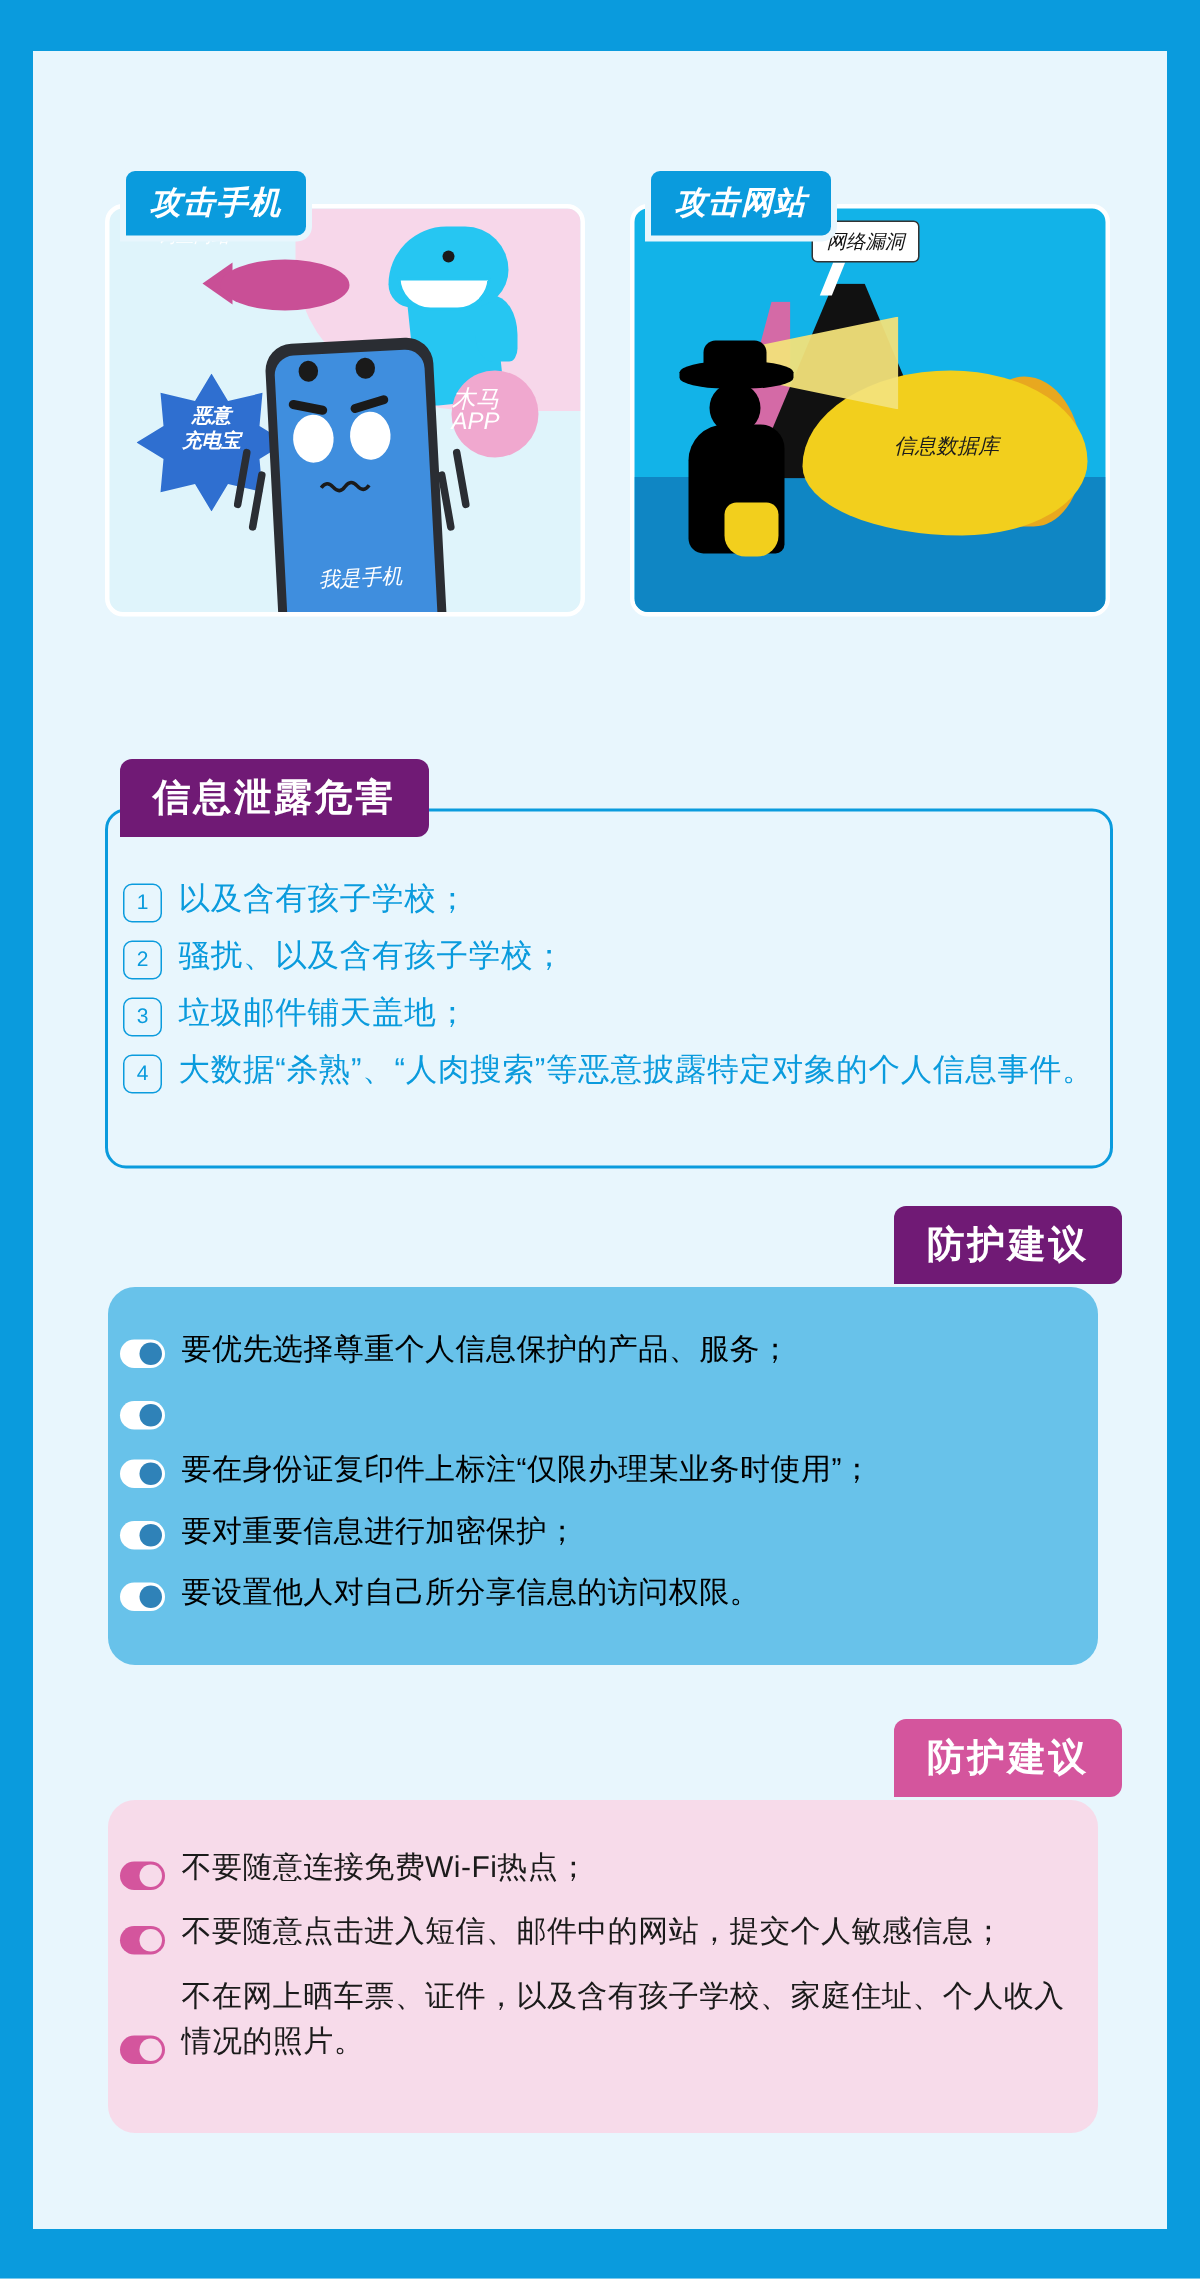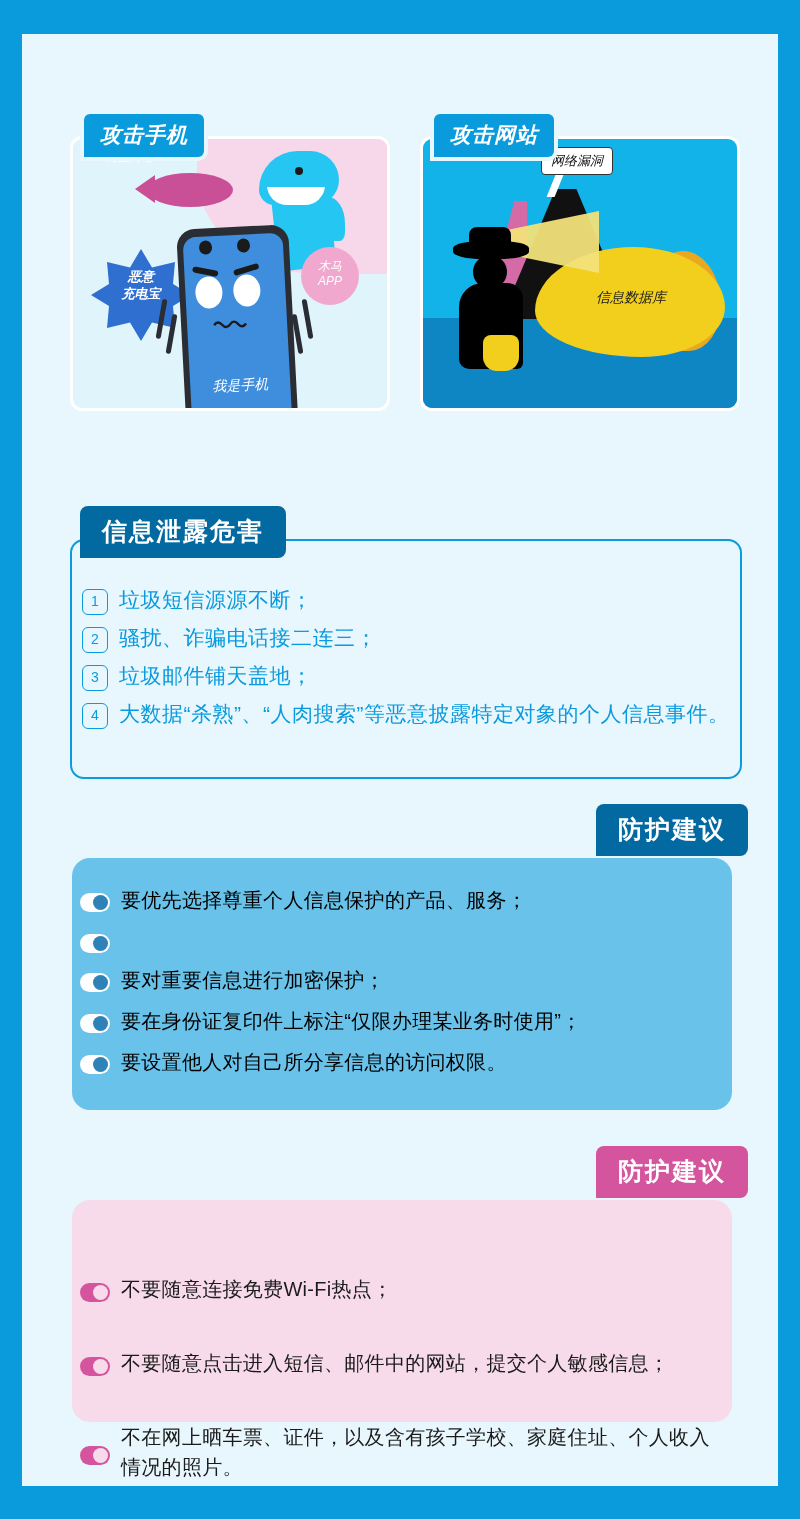--- a/index.html
+++ b/index.html
@@ -125,21 +125,21 @@
     position: absolute; left: 18px; top: 129px; width: 100px;
     color: #ffffff; font-size: 13px; font-weight: bold; line-height: 17px;
     text-align: center; z-index: 3;
   }
   .app-bubble {
     position: absolute; left: 228px; top: 108px; width: 58px; height: 58px;
     background: #f0a8cf; border-radius: 50%;
   }
   .app-label {
     position: absolute; left: 228px; top: 120px; width: 58px;
-    color: #ffffff; font-size: 12px; line-height: 15px; text-align: center; z-index: 3;
+    color: #ffffff; font-size: 16px; line-height: 15px; text-align: left; z-index: 3;
   }
   .phone-shape {
     position: absolute; left: 108px; top: 88px; width: 112px; height: 190px;
     background: #2a2d33; border-radius: 18px 18px 0 0;
     transform: rotate(-3deg);
   }
   .phone-screen {
     position: absolute; left: 6px; top: 8px; right: 6px; bottom: 0;
     background: #3f8ede; border-radius: 13px 13px 0 0;
   }
@@ -247,21 +247,21 @@
   .tab {
     position: absolute;
     color: #ffffff;
     font-size: 25px;
     font-weight: bold;
     letter-spacing: 2px;
     padding: 9px 22px 10px 22px;
     border-radius: 8px 8px 8px 0;
     z-index: 5;
   }
-  .tab-blue { background: #0369a1; }
+  .tab-blue { background: #701a75; }
   .tab-pink { background: #d4559d; }
 
   
   .harm-box {
     position: absolute; left: 48px; top: 505px; width: 672px; height: 240px;
     border: 2px solid #0a9bdd; border-radius: 14px; box-sizing: border-box;
   }
   .tab-harm { left: 58px; top: 472px; }
   .harm-list {
     position: absolute; left: 60px; top: 550px; width: 650px;
@@ -296,21 +296,21 @@
   }
   .do-text { color: #000000; font-size: 20px; line-height: 28px; letter-spacing: .3px; }
 
   
   .tab-dont { right: 30px; top: 1112px; }
   .dont-box {
     position: absolute; left: 50px; top: 1166px; width: 660px; height: 222px;
     background: #f7dbea; border-radius: 18px;
   }
   .dont-list { position: absolute; left: 58px; top: 1196px; width: 640px; }
-  .dont-item { display: flex; align-items: center; margin-bottom: 13px; margin-top: 44px; }
+  .dont-item { display: flex; align-items: flex-end; margin-bottom: 13px; }
   .dash {
     flex: 0 0 auto; width: 30px; height: 19px; margin-right: 11px; margin-top: 7px;
     background: #d4559d; border-radius: 10px; position: relative;
   }
   .dash::after {
     content: ""; position: absolute; right: 2px; top: 2px;
     width: 15px; height: 15px; border-radius: 50%; background: #f7dbea;
   }
   .dont-text { color: #1b1b1b; font-size: 20px; line-height: 30px; letter-spacing: .3px; }
 </style>
@@ -390,25 +390,25 @@
         <div class="thief-bag"></div>
       </div>
     </div>
   </div>
 
   <div class="tab tab-blue tab-harm">信息泄露危害</div>
   <div class="harm-box"></div>
   <div class="harm-list">
     <div class="harm-item">
       <div class="num">1</div>
-      <div class="harm-text">垃圾短信源源不断；</div>
+      <div class="harm-text">以及含有孩子学校；</div>
     </div>
     <div class="harm-item">
       <div class="num">2</div>
-      <div class="harm-text">骚扰、诈骗电话接二连三；</div>
+      <div class="harm-text">骚扰、以及含有孩子学校；</div>
     </div>
     <div class="harm-item">
       <div class="num">3</div>
       <div class="harm-text">垃圾邮件铺天盖地；</div>
     </div>
     <div class="harm-item">
       <div class="num">4</div>
       <div class="harm-text">大数据“杀熟”、“人肉搜索”等恶意披露特定对象的个人信息事件。</div>
     </div>
   </div>
@@ -418,25 +418,25 @@
   <div class="do-list">
     <div class="do-item">
       <div class="tick"></div>
       <div class="do-text">要优先选择尊重个人信息保护的产品、服务；</div>
     </div>
     <div class="do-item">
       <div class="tick"></div>
     </div>
     <div class="do-item">
       <div class="tick"></div>
-      <div class="do-text">要对重要信息进行加密保护；</div>
+      <div class="do-text">要在身份证复印件上标注“仅限办理某业务时使用”；</div>
     </div>
     <div class="do-item">
       <div class="tick"></div>
-      <div class="do-text">要在身份证复印件上标注“仅限办理某业务时使用”；</div>
+      <div class="do-text">要对重要信息进行加密保护；</div>
     </div>
     <div class="do-item">
       <div class="tick"></div>
       <div class="do-text">要设置他人对自己所分享信息的访问权限。</div>
     </div>
   </div>
 
   <div class="tab tab-pink tab-dont">防护建议</div>
   <div class="dont-box"></div>
   <div class="dont-list">

